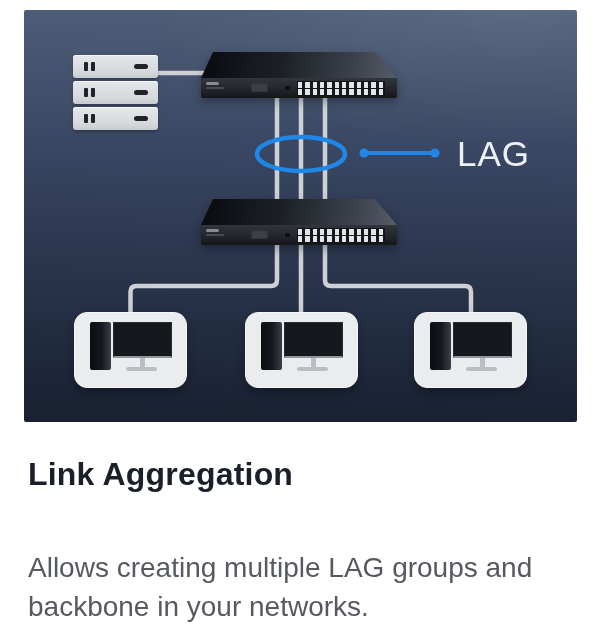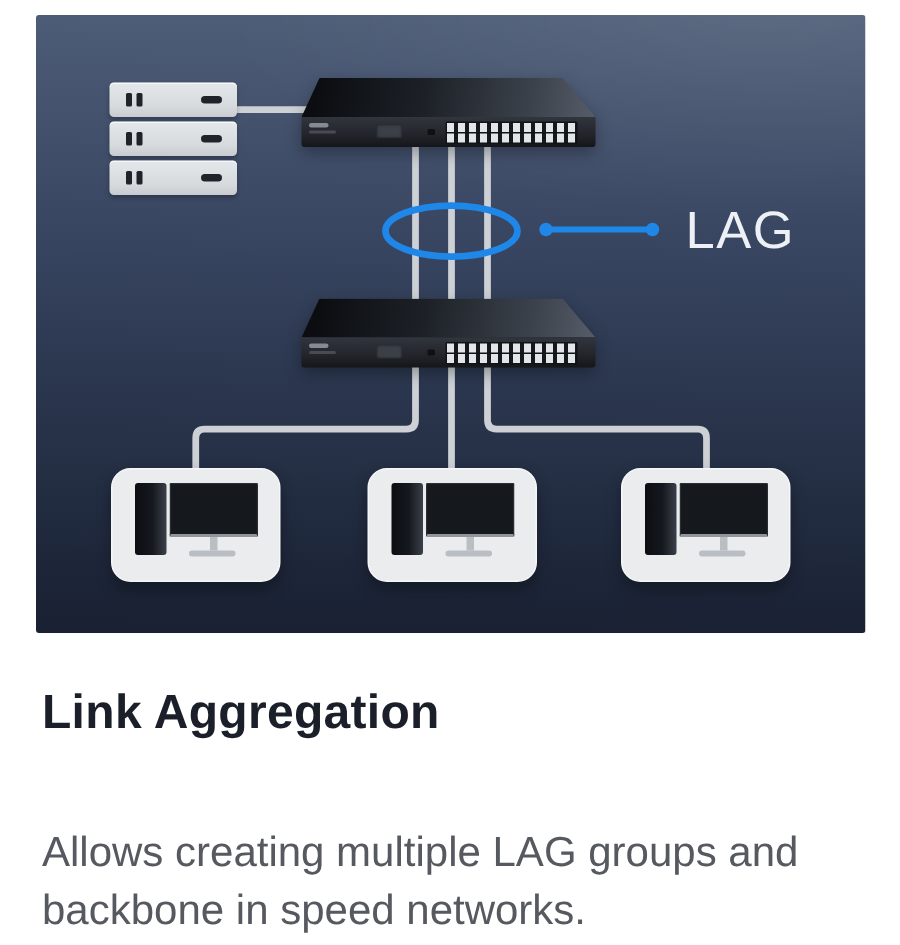--- a/index.html
+++ b/index.html
@@ -167,16 +167,16 @@
       <span class="pc-tower"></span>
       <span class="pc-screen"></span>
       <span class="pc-neck"></span>
       <span class="pc-base"></span>
     </div>
   </div>
 
   <h2 class="title">Link Aggregation</h2>
   <p class="desc">
     <span style="display:block">Allows creating multiple LAG groups and</span>
-    <span style="display:block">backbone in speed networks.</span>
+    <span style="display:block">backbone in your networks.</span>
   </p>
 
 </div>
 
 </body></html>

